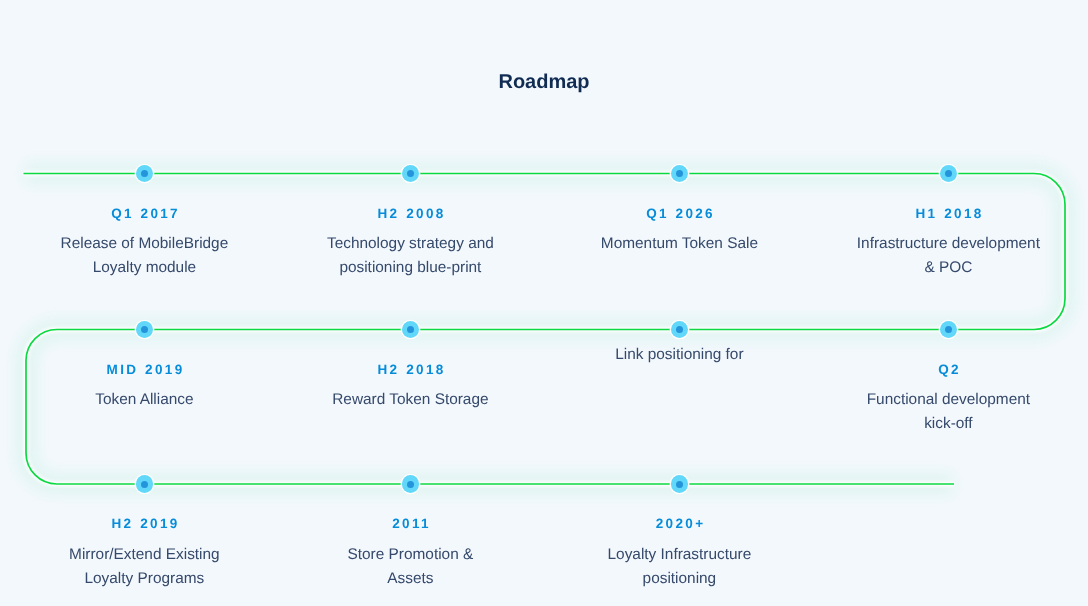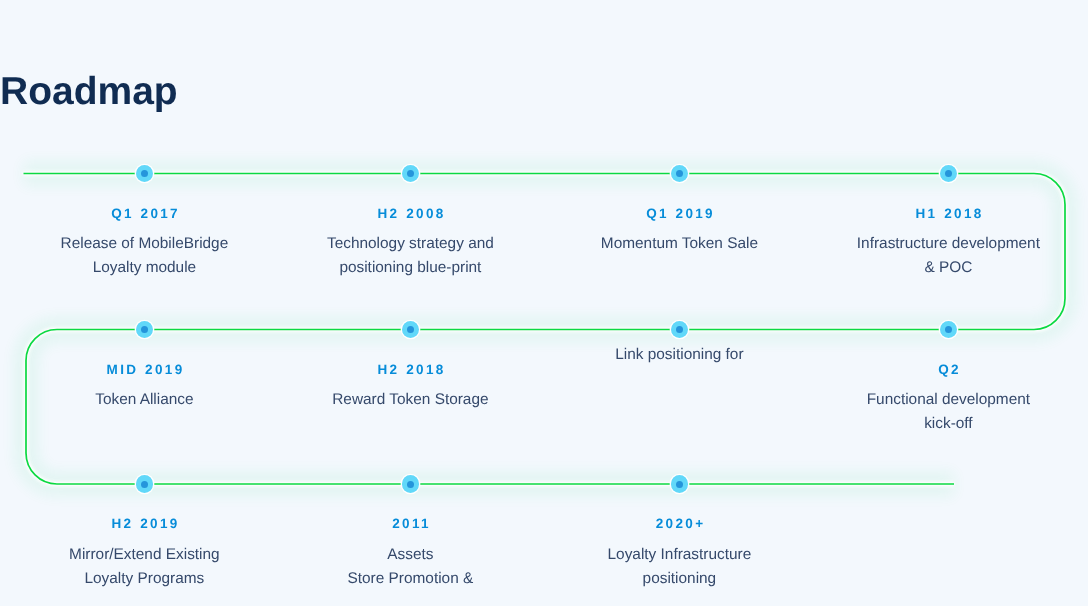--- a/index.html
+++ b/index.html
@@ -13,21 +13,22 @@
     -webkit-font-smoothing: antialiased;
     text-rendering: geometricPrecision;
   }
   #stage { position: absolute; left: 0; top: 0; width: 1088px; height: 606px; }
 
   .page-title {
     position: absolute;
     left: 0;
     right: 0;
     top: 72px;
-    font-size: 39px;
+    text-align: center;
+    font-size: 20px;
     line-height: 1;
     font-weight: bold;
     color: #102c52;
   }
 
   #track { position: absolute; left: 0; top: 0; }
 
   
   .row { position: absolute; left: 0; width: 1088px; height: 1px; }
   .row-1 { top: 173.5px; text-decoration: underline; }
@@ -129,21 +130,21 @@
     <div class="cell c2">
       <div class="date">H2 2008</div>
       <div class="desc">
         <div>Technology strategy and</div>
         <div>positioning blue-print</div>
       </div>
     </div>
 
     <div class="node c3"></div>
     <div class="cell c3">
-      <div class="date">Q1 2019</div>
+      <div class="date">Q1 2026</div>
       <div class="desc">
         <div>Momentum Token Sale</div>
       </div>
     </div>
 
     <div class="node c4"></div>
     <div class="cell c4">
       <div class="date">H1 2018</div>
       <div class="desc">
         <div>Infrastructure development</div>
@@ -195,22 +196,22 @@
       <div class="desc">
         <div>Mirror/Extend Existing</div>
         <div>Loyalty Programs</div>
       </div>
     </div>
 
     <div class="node c2"></div>
     <div class="cell c2">
       <div class="date">2011</div>
       <div class="desc">
+        <div>Store Promotion &amp;</div>
         <div>Assets</div>
-        <div>Store Promotion &amp;</div>
       </div>
     </div>
 
     <div class="node c3"></div>
     <div class="cell c3">
       <div class="date">2020+</div>
       <div class="desc">
         <div>Loyalty Infrastructure</div>
         <div>positioning</div>
       </div>

